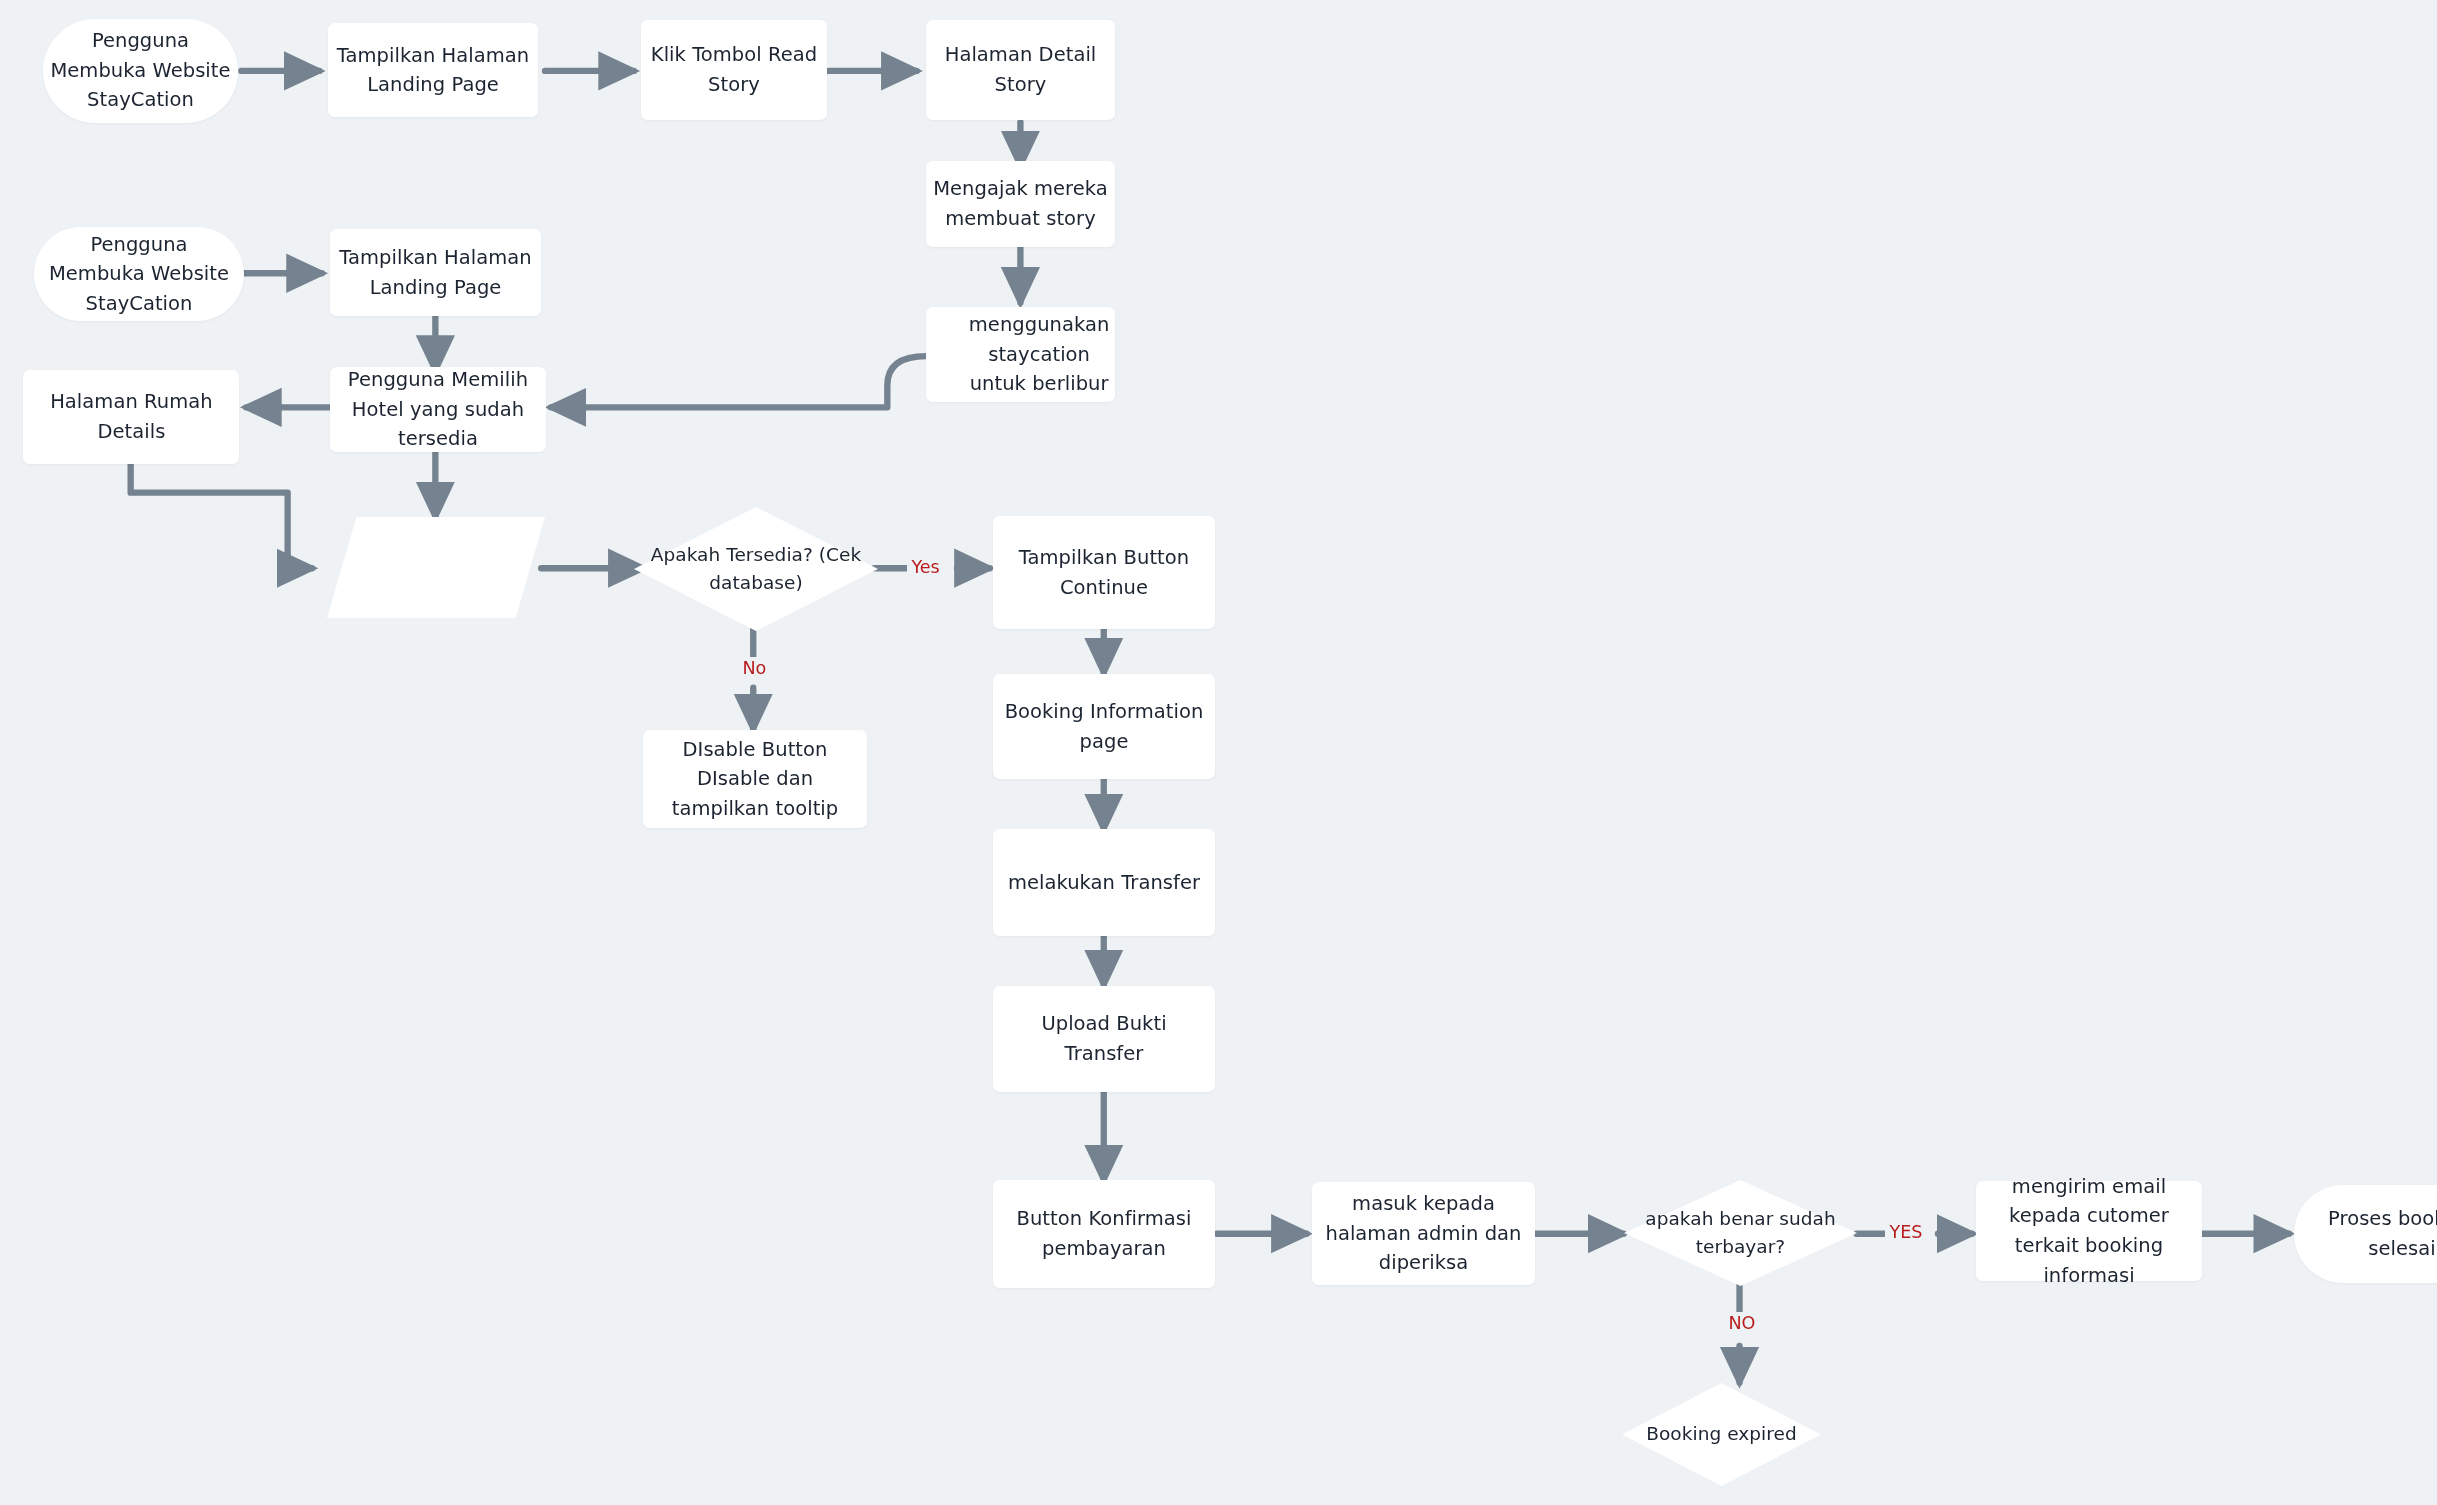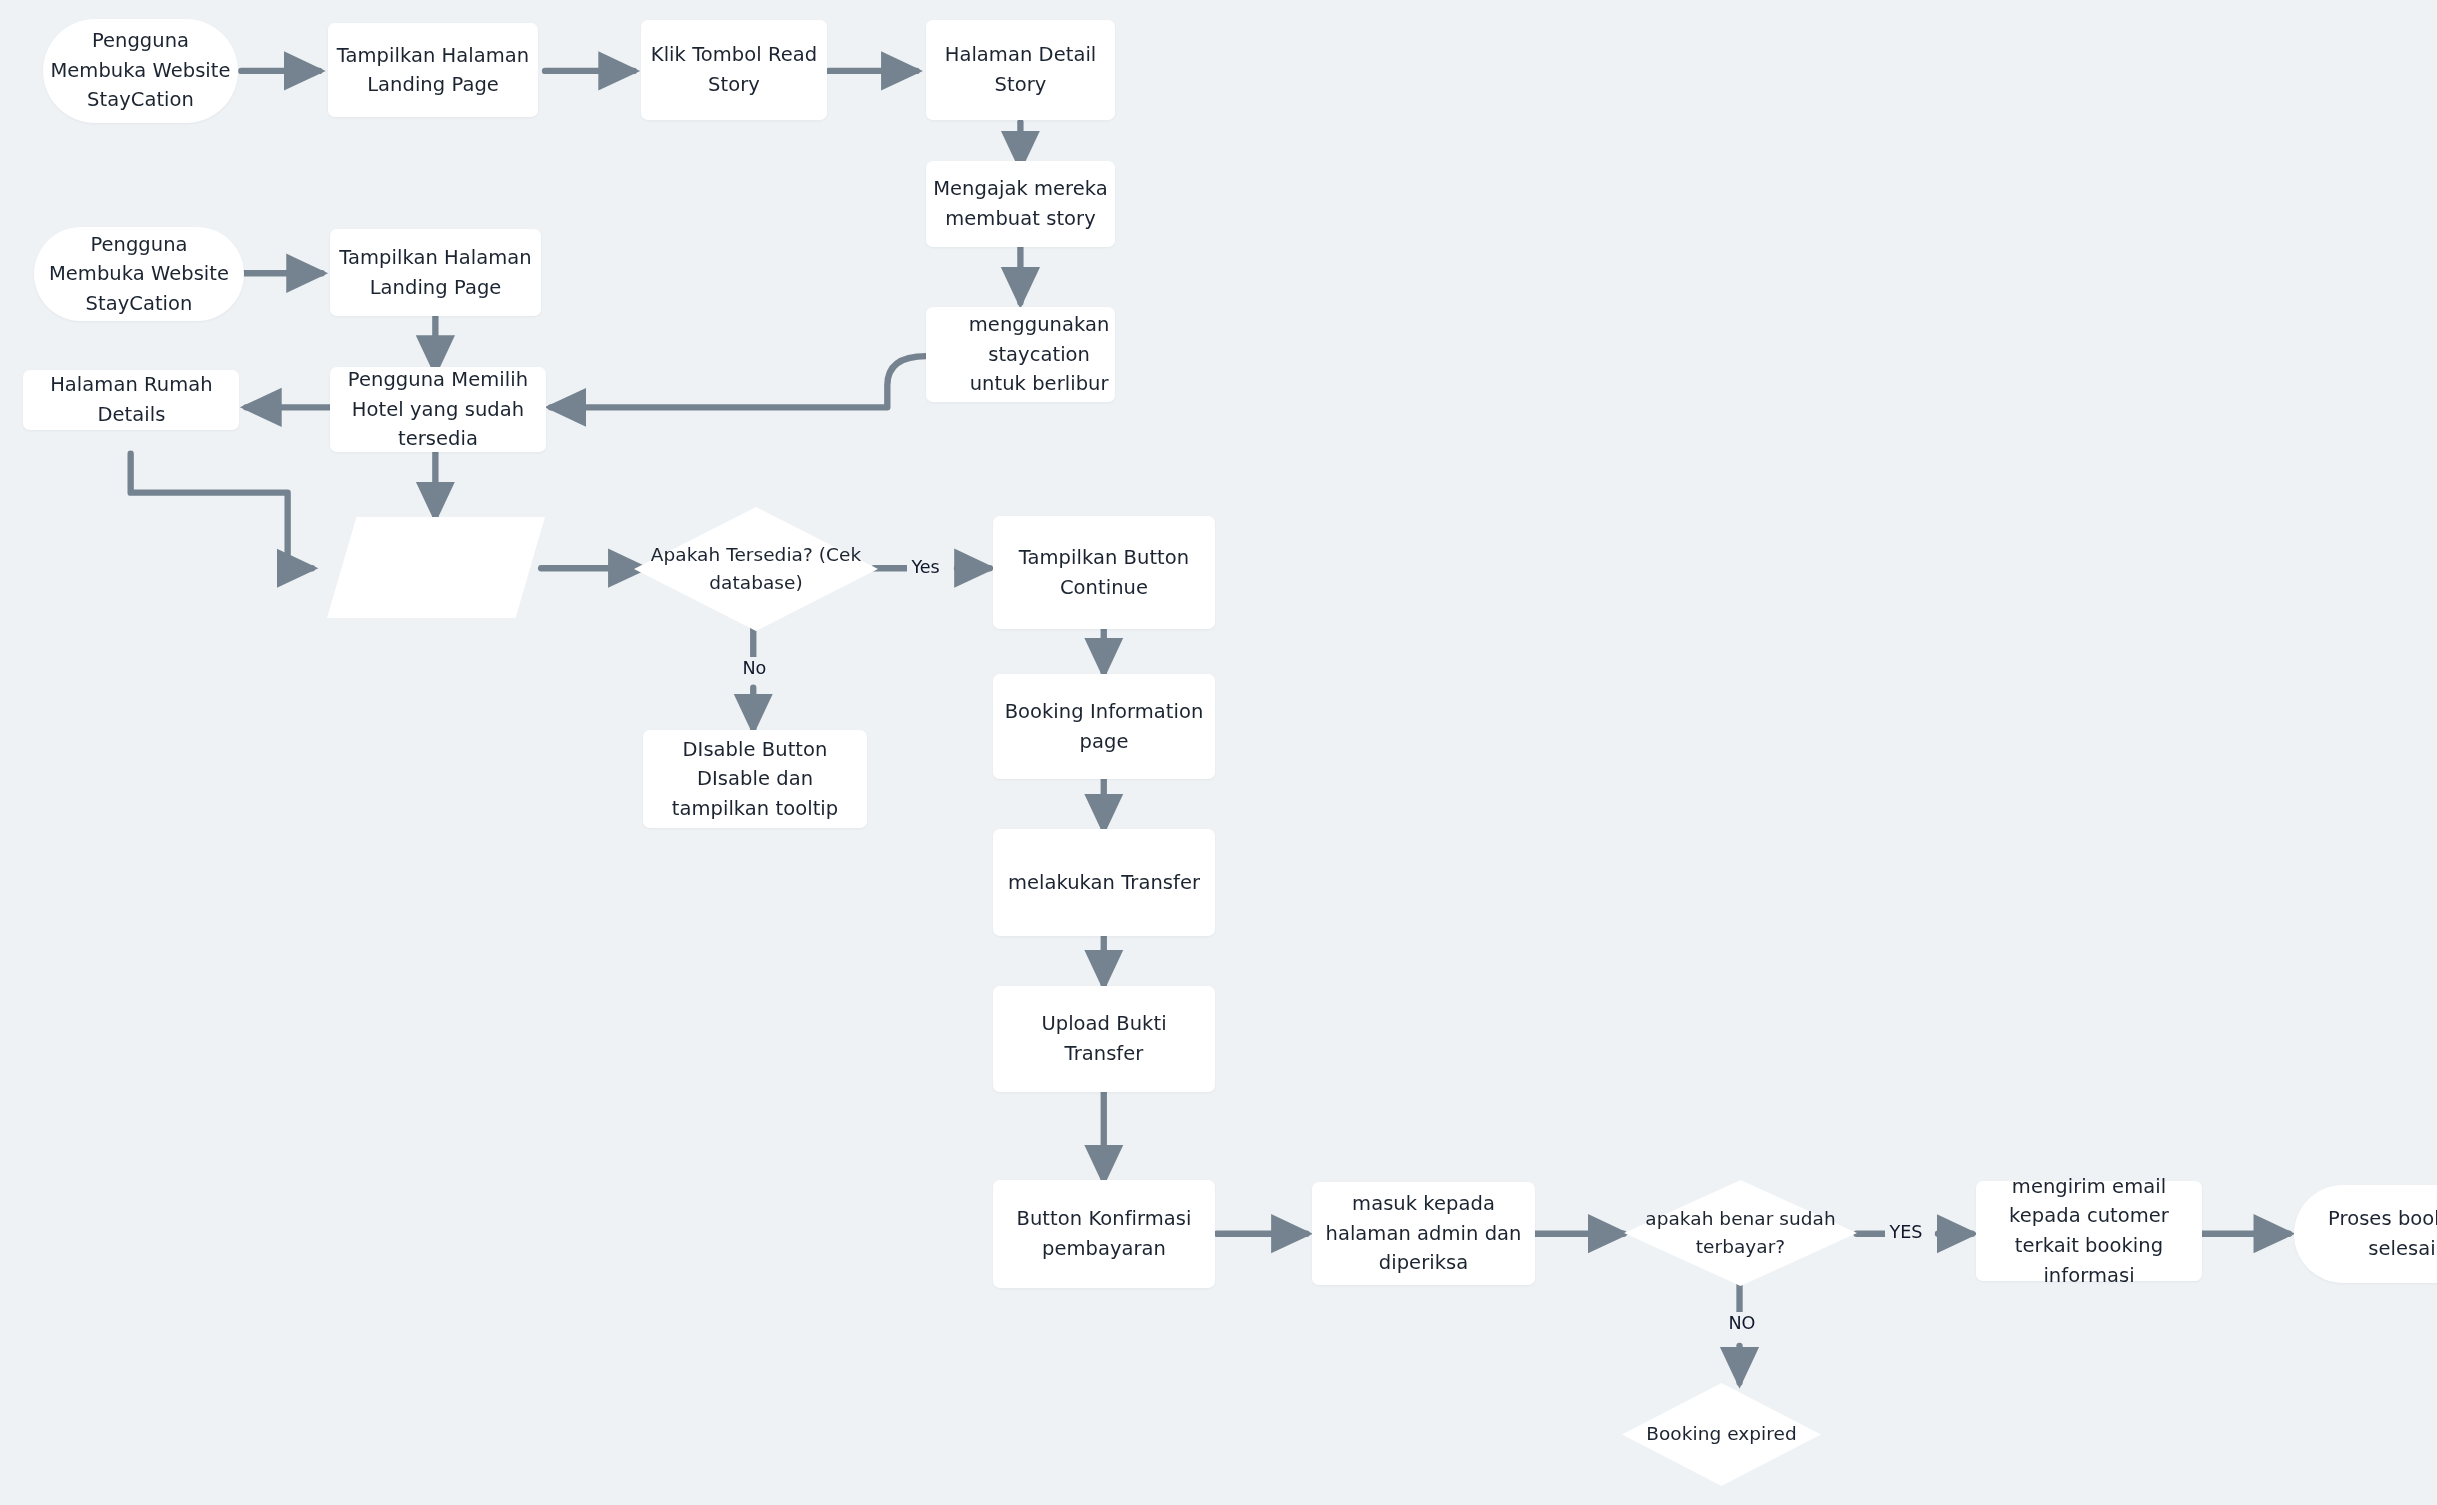--- a/index.html
+++ b/index.html
@@ -76,21 +76,21 @@
   }
   .node.diamond .dia-label {
     position: relative;
     z-index: 1;
     width: 100%;
     text-align: center;
   }
   .edge-label {
     position: absolute;
     z-index: 3;
-    color: #0f172a;
+    color: #b91c1c;
     font-size: 17.6px;
     background: #eef2f5;
     padding: 0.5px 4.4px;
     white-space: nowrap;
     line-height: 1.2;
   }
 </style>
 </head>
 <body>
 
@@ -181,21 +181,21 @@
   </div>
 
   <div class="node pill" style="left:34px; top:227px; width:210px; height:94px;">
     <span>Pengguna Membuka Website StayCation</span>
   </div>
 
   <div class="node rect" style="left:330px; top:229px; width:211px; height:87px;">
     <span>Tampilkan Halaman Landing Page</span>
   </div>
 
-  <div class="node rect" style="left:23.4px; top:370px; width:216px; height:60px;justify-content:flex-end;">
+  <div class="node rect" style="left:23.4px; top:370px; width:216px; height:94px;justify-content:flex-end;">
     <span>Halaman Rumah Details</span>
   </div>
 
   <div class="node rect" style="left:330px; top:367px; width:216px; height:85px;">
     <span>Pengguna Memilih Hotel yang sudah tersedia</span>
   </div>
 
   <div class="node para" style="left:327px; top:517px; width:218px; height:101px;">
     <span class="para-bg"></span>
   </div>

